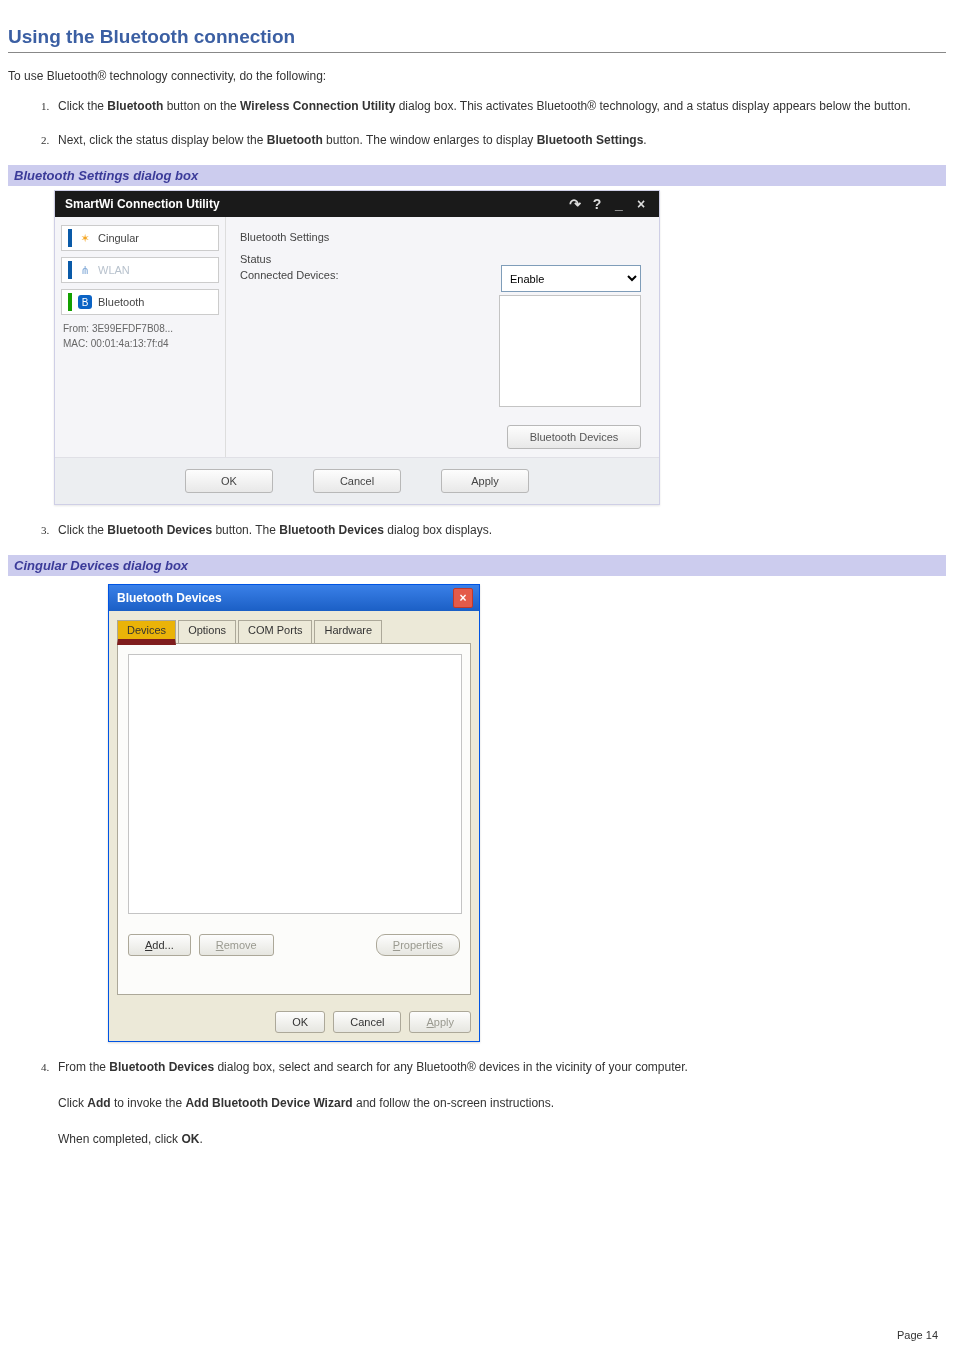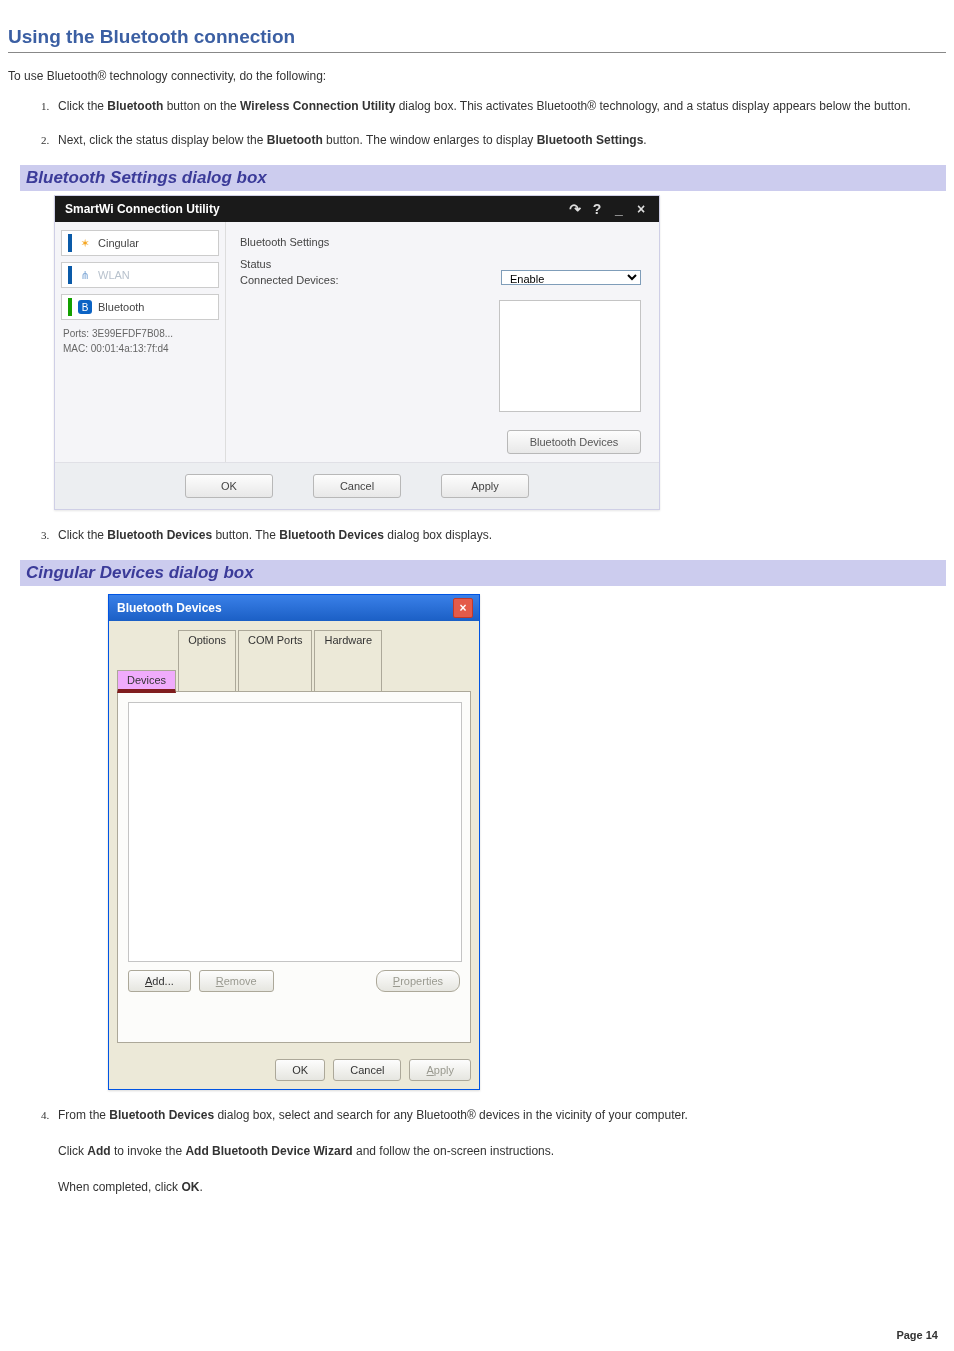--- a/index.html
+++ b/index.html
@@ -21,23 +21,23 @@
   ol.steps { margin: 0 0 0 44px; padding: 0; }
   ol.steps > li { margin: 6px 0 16px 0; line-height: 1.5; padding-left: 6px; }
   ol.steps > li::marker { font-family: Georgia, serif; font-size: 11px; }
   b { font-weight: bold; }
 
   .caption-bar {
     background: #ccccee;
     color: #3b3b99;
     font-style: italic;
     font-weight: bold;
-    font-size: 17px;
+    font-size: 13px;
     padding: 3px 6px;
-    margin: 6px 0 0 12px;
+    margin: 6px 0 0 0;
   }
 
   
   .smartwi-shell { margin: 4px 0 16px 46px; }
   .smartwi {
     width: 604px;
     border: 1px solid #cfcfe6;
     background: #f5f5f8;
     box-shadow: 0 1px 2px rgba(0,0,0,0.1);
   }
@@ -64,21 +64,21 @@
   .chip.wlan .ic { color:#7ea7d6; }
   .chip.bt .ic { background:#0b63c4; color:#fff; border-radius:3px; font-size:10px; }
   .chip.wlan { color:#b8c2cd; }
   .sw-info { font-size:10px; color:#666; margin-top:4px; line-height:1.5; padding:0 2px; }
 
   .smartwi-right { flex:1; padding: 10px 14px; position: relative; }
   .panel-title { font-size: 11px; color:#444; margin: 4px 0 10px 0; }
   .lbl { font-size: 11px; color:#444; margin: 4px 0; }
   .enable-row { position:absolute; right:18px; top:48px; }
   .xp-select {
-    width: 140px; height: 15px; font-size:11px;
+    width: 140px; height: 27px; font-size:11px;
     border: 1px solid #7f9db9; background:#fff; padding:1px 4px;
   }
   .cd-box {
     position:absolute; right:18px; top:78px;
     width:140px; height:110px; background:#fff; border:1px solid #c4c4c4;
   }
   .bt-dev-btn {
     position:absolute; right:18px; bottom:8px;
     width:134px; height:24px; font-size:11px; color:#555;
     background: linear-gradient(#fdfdfd,#e8e8e8);
@@ -111,42 +111,42 @@
     color:#fff; font-size:12px; display:inline-flex; align-items:center; justify-content:center;
     border-radius:2px;
   }
   .btd-inner { padding: 8px; }
   .tabstrip { display:flex; font-size:11px; margin-bottom:-1px; }
   .tab {
     padding: 3px 9px; background:#ece9d8; border:1px solid #aca899;
     border-bottom: none; margin-right:2px; position:relative; top:1px;
     color:#333;
   }
-  .tab.active { background:#f0abfc; border-bottom:4px solid #7f1d1d; z-index:2;margin-top:40px; }
+  .tab.active { background:#eab308; border-bottom:6px solid #7f1d1d; z-index:2; }
   .tab-panel {
     border:1px solid #aca899; background:#fcfcfa; height: 330px; padding:10px;
     position:relative;
   }
   .list-box {
     width: 100%; height: 258px; background:#fff; border:1px solid #c4c4c4;
   }
-  .mid-row { display:flex; gap: 8px; margin-top:8px; }
+  .mid-row { display:flex; gap: 8px; margin-top:20px; }
   .mid-row .xp-btn2 { flex: 0 0 auto; }
   .mid-row .pushright { margin-left:auto;border-radius:9px; }
   .xp-btn2 {
     height: 22px; padding: 0 16px; font-size:11px;
     background: linear-gradient(#fdfdfd,#e6e6e0);
     border:1px solid #aca899; border-radius:3px; color:#333;
   }
   .xp-btn2[disabled] { color:#9a9a90; }
   .btd-footer {
     display:flex; justify-content:flex-end; gap:8px; padding: 8px;
   }
 
-  .page-num { position: fixed; bottom: 10px; right: 16px; font-size:11px; font-weight:bold; }
+  .page-num { position: fixed; bottom: 10px; right: 16px; font-size:11px; font-weight:normal; }
   u.mn { text-decoration: underline; }
 </style>
 </head>
 <body>
 
 <h2 class="page-title">Using the Bluetooth connection</h2>
 <hr class="head-rule">
 
 <p class="body-text">To use Bluetooth® technology connectivity, do the following:</p>
 
@@ -182,21 +182,21 @@
           <span class="bar"></span>
             <span class="ic">⋔</span>
           <span>WLAN</span>
         </div>
         <div class="chip bt">
           <span class="bar"></span>
             <span class="ic">B</span>
           <span>Bluetooth</span>
         </div>
         <div class="sw-info">
-          <span>Ports:</span>&nbsp;<span>3E99EFDF7B08...</span><br>
+          <span>From:</span>&nbsp;<span>3E99EFDF7B08...</span><br>
           <span>MAC:</span>&nbsp;<span>00:01:4a:13:7f:d4</span>
         </div>
       </div>
       <div class="smartwi-right">
         <div class="panel-title">Bluetooth Settings</div>
         <div class="lbl">Status</div>
         <div class="lbl">Connected Devices:</div>
 
         <div class="enable-row">
           <select class="xp-select">

